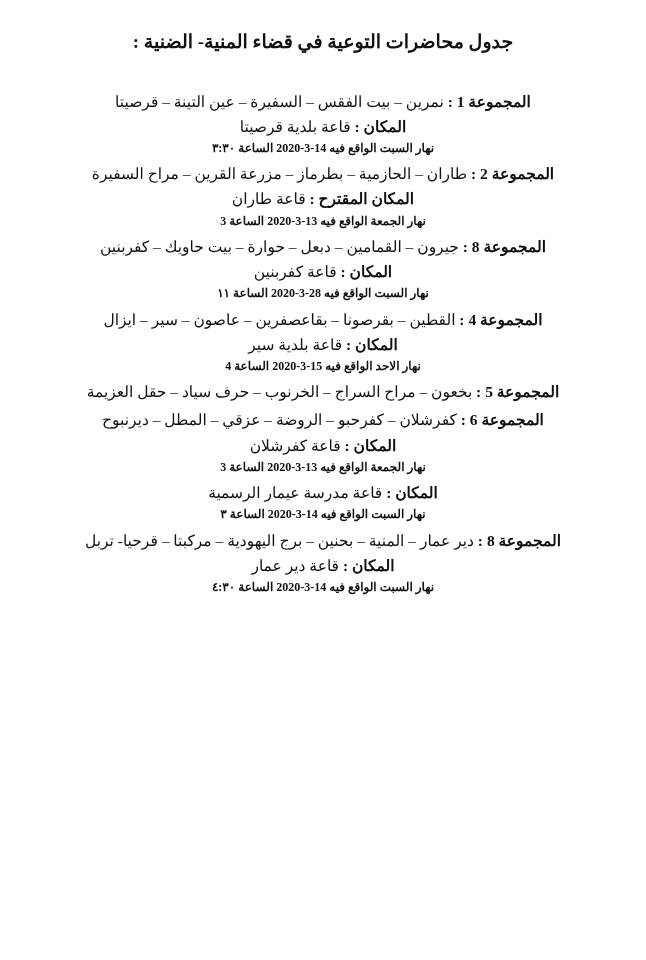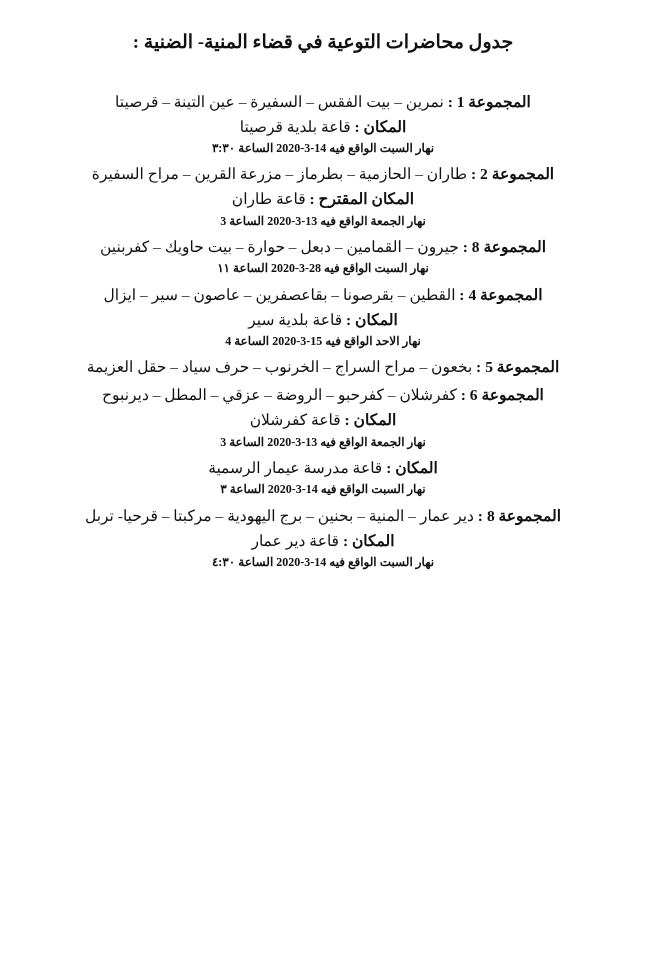--- a/index.html
+++ b/index.html
@@ -96,20 +96,24 @@
         <span class="place-text">قاعة طاران</span>
       </div>
       <div class="line line-date">نهار الجمعة الواقع فيه 13-3-2020 الساعة  3</div>
     </div>
 
     <div class="group">
       <div class="line line-villages">
         <span class="lbl">المجموعة 8 :</span>
         <span class="villages-text">جيرون – القمامين – دبعل – حوارة – بيت حاويك – كفربنين</span>
       </div>
+      <div class="line line-place">
+        <span class="lbl">المكان :</span>
+        <span class="place-text">قاعة كفربنين</span>
+      </div>
       <div class="line line-date">نهار السبت الواقع فيه  28-3-2020 الساعة ١١</div>
     </div>
 
     <div class="group">
       <div class="line line-villages">
         <span class="lbl">المجموعة 4 :</span>
         <span class="villages-text">القطين – بقرصونا – بقاعصفرين – عاصون – سير – ايزال</span>
       </div>
       <div class="line line-place">
         <span class="lbl">المكان :</span>

